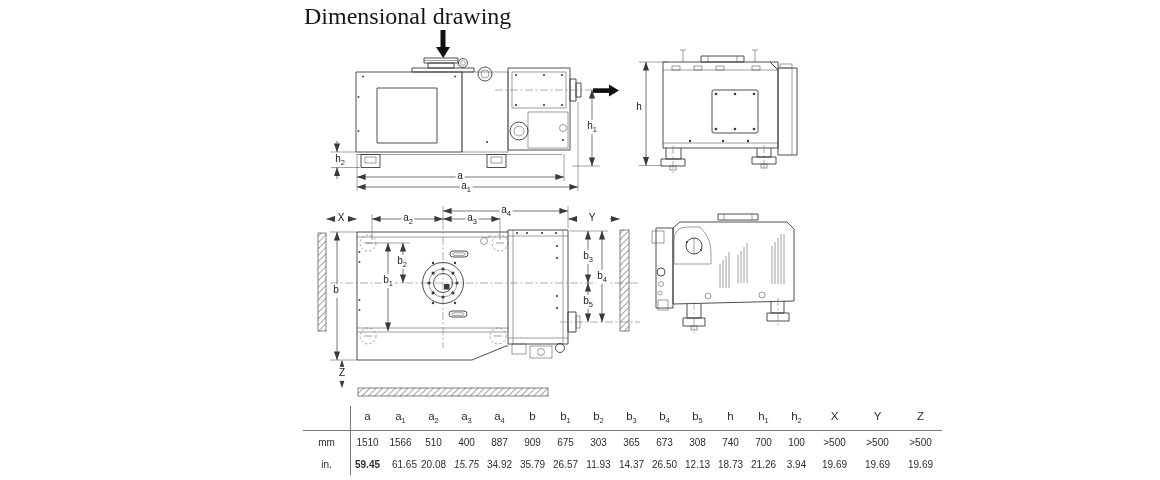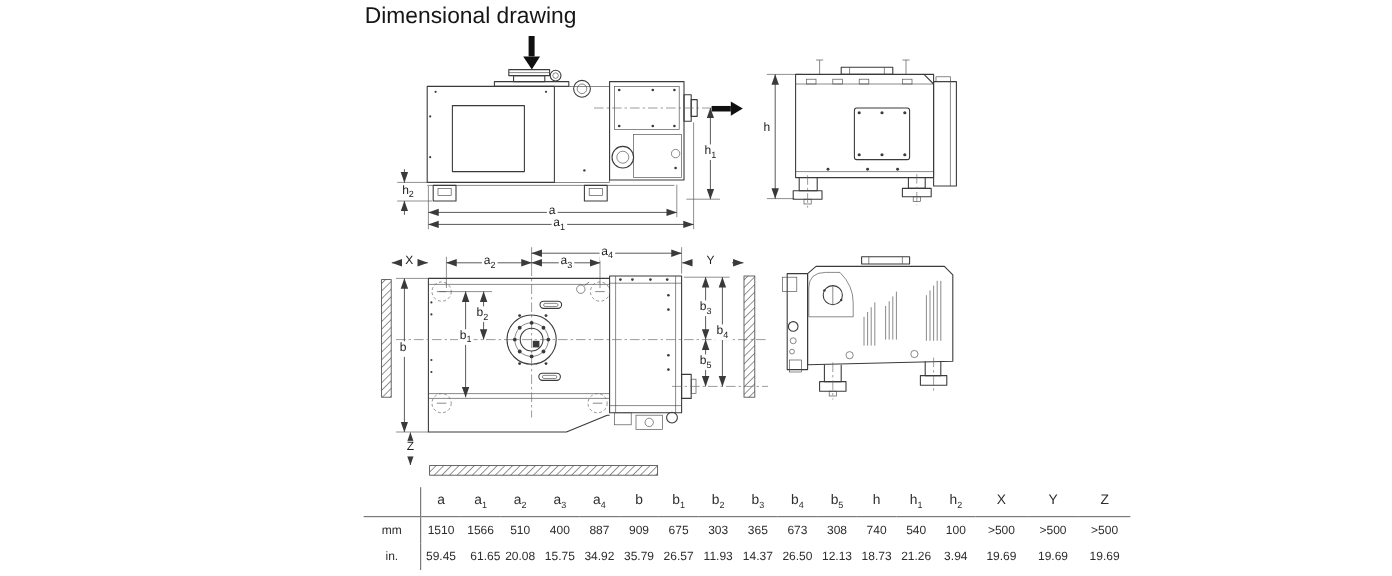--- a/index.html
+++ b/index.html
@@ -1,18 +1,18 @@
 <!DOCTYPE html>
 <html><head>
 <meta charset="utf-8">
 <style>
   html,body{margin:0;padding:0;background:#fff;}
   .page{position:relative;width:1160px;height:480px;background:#ffffff;
         font-family:"Liberation Sans",sans-serif;overflow:hidden;}
-  .title{position:absolute;left:304px;top:3px;font-size:19px;color:#161616;}
+  .title{position:absolute;left:304px;top:3px;font-size:24px;color:#161616;font-family:Liberation Serif, serif;}
   svg{position:absolute;overflow:visible;}
   
   .ln{stroke:#3a3a3a;stroke-width:.9;fill:none;stroke-linejoin:round;}
   .thin{stroke:#4d4d4d;stroke-width:.55;fill:none;}
   .ext{stroke:#555;stroke-width:.55;fill:none;}
   .dim,.dim1{stroke:#3a3a3a;stroke-width:.7;fill:none;}
   .dim{marker-start:url(#arr);marker-end:url(#arr);}
   .dim1{marker-end:url(#arr);}
   .cl{stroke:#6a6a6a;stroke-width:.55;fill:none;stroke-dasharray:8 2.5 2 2.5;}
   .dashc{stroke:#6a6a6a;stroke-width:.6;fill:none;stroke-dasharray:2.4 2;}
@@ -364,32 +364,32 @@
         <div class="tc" style="width: 33px;">510</div>
         <div class="tc" style="width: 33px;">400</div>
         <div class="tc" style="width: 33px;">887</div>
         <div class="tc" style="width: 33px; text-align: center;">909</div>
         <div class="tc" style="width: 33px;">675</div>
         <div class="tc" style="width: 33px;">303</div>
         <div class="tc" style="width: 33px;">365</div>
         <div class="tc" style="width: 33px;">673</div>
         <div class="tc" style="width: 33px;">308</div>
         <div class="tc" style="width: 33px;">740</div>
-        <div class="tc" style="width: 33px;">540</div>
+        <div class="tc" style="width: 33px;">700</div>
         <div class="tc" style="width: 33px;">100</div>
         <div class="tc" style="width: 43px;">&gt;500</div>
         <div class="tc" style="width: 43px;">&gt;500</div>
         <div class="tc" style="width: 43px;">&gt;500</div>
       </div>
       <div class="trow">
         <div class="tc unit" style="width: 47px;">in.</div>
-        <div class="tc" style="width: 33px;">59.45</div>
+        <div class="tc" style="width: 33px; font-weight: bold;">59.45</div>
         <div class="tc" style="width: 33px; text-align: right;">61.65</div>
         <div class="tc" style="width: 33px;">20.08</div>
-        <div class="tc" style="width: 33px;">15.75</div>
+        <div class="tc" style="width: 33px; font-style: italic;">15.75</div>
         <div class="tc" style="width: 33px;">34.92</div>
         <div class="tc" style="width: 33px;">35.79</div>
         <div class="tc" style="width: 33px;">26.57</div>
         <div class="tc" style="width: 33px;">11.93</div>
         <div class="tc" style="width: 33px;">14.37</div>
         <div class="tc" style="width: 33px;">26.50</div>
         <div class="tc" style="width: 33px;">12.13</div>
         <div class="tc" style="width: 33px;">18.73</div>
         <div class="tc" style="width: 33px;">21.26</div>
         <div class="tc" style="width: 33px;">3.94</div>

